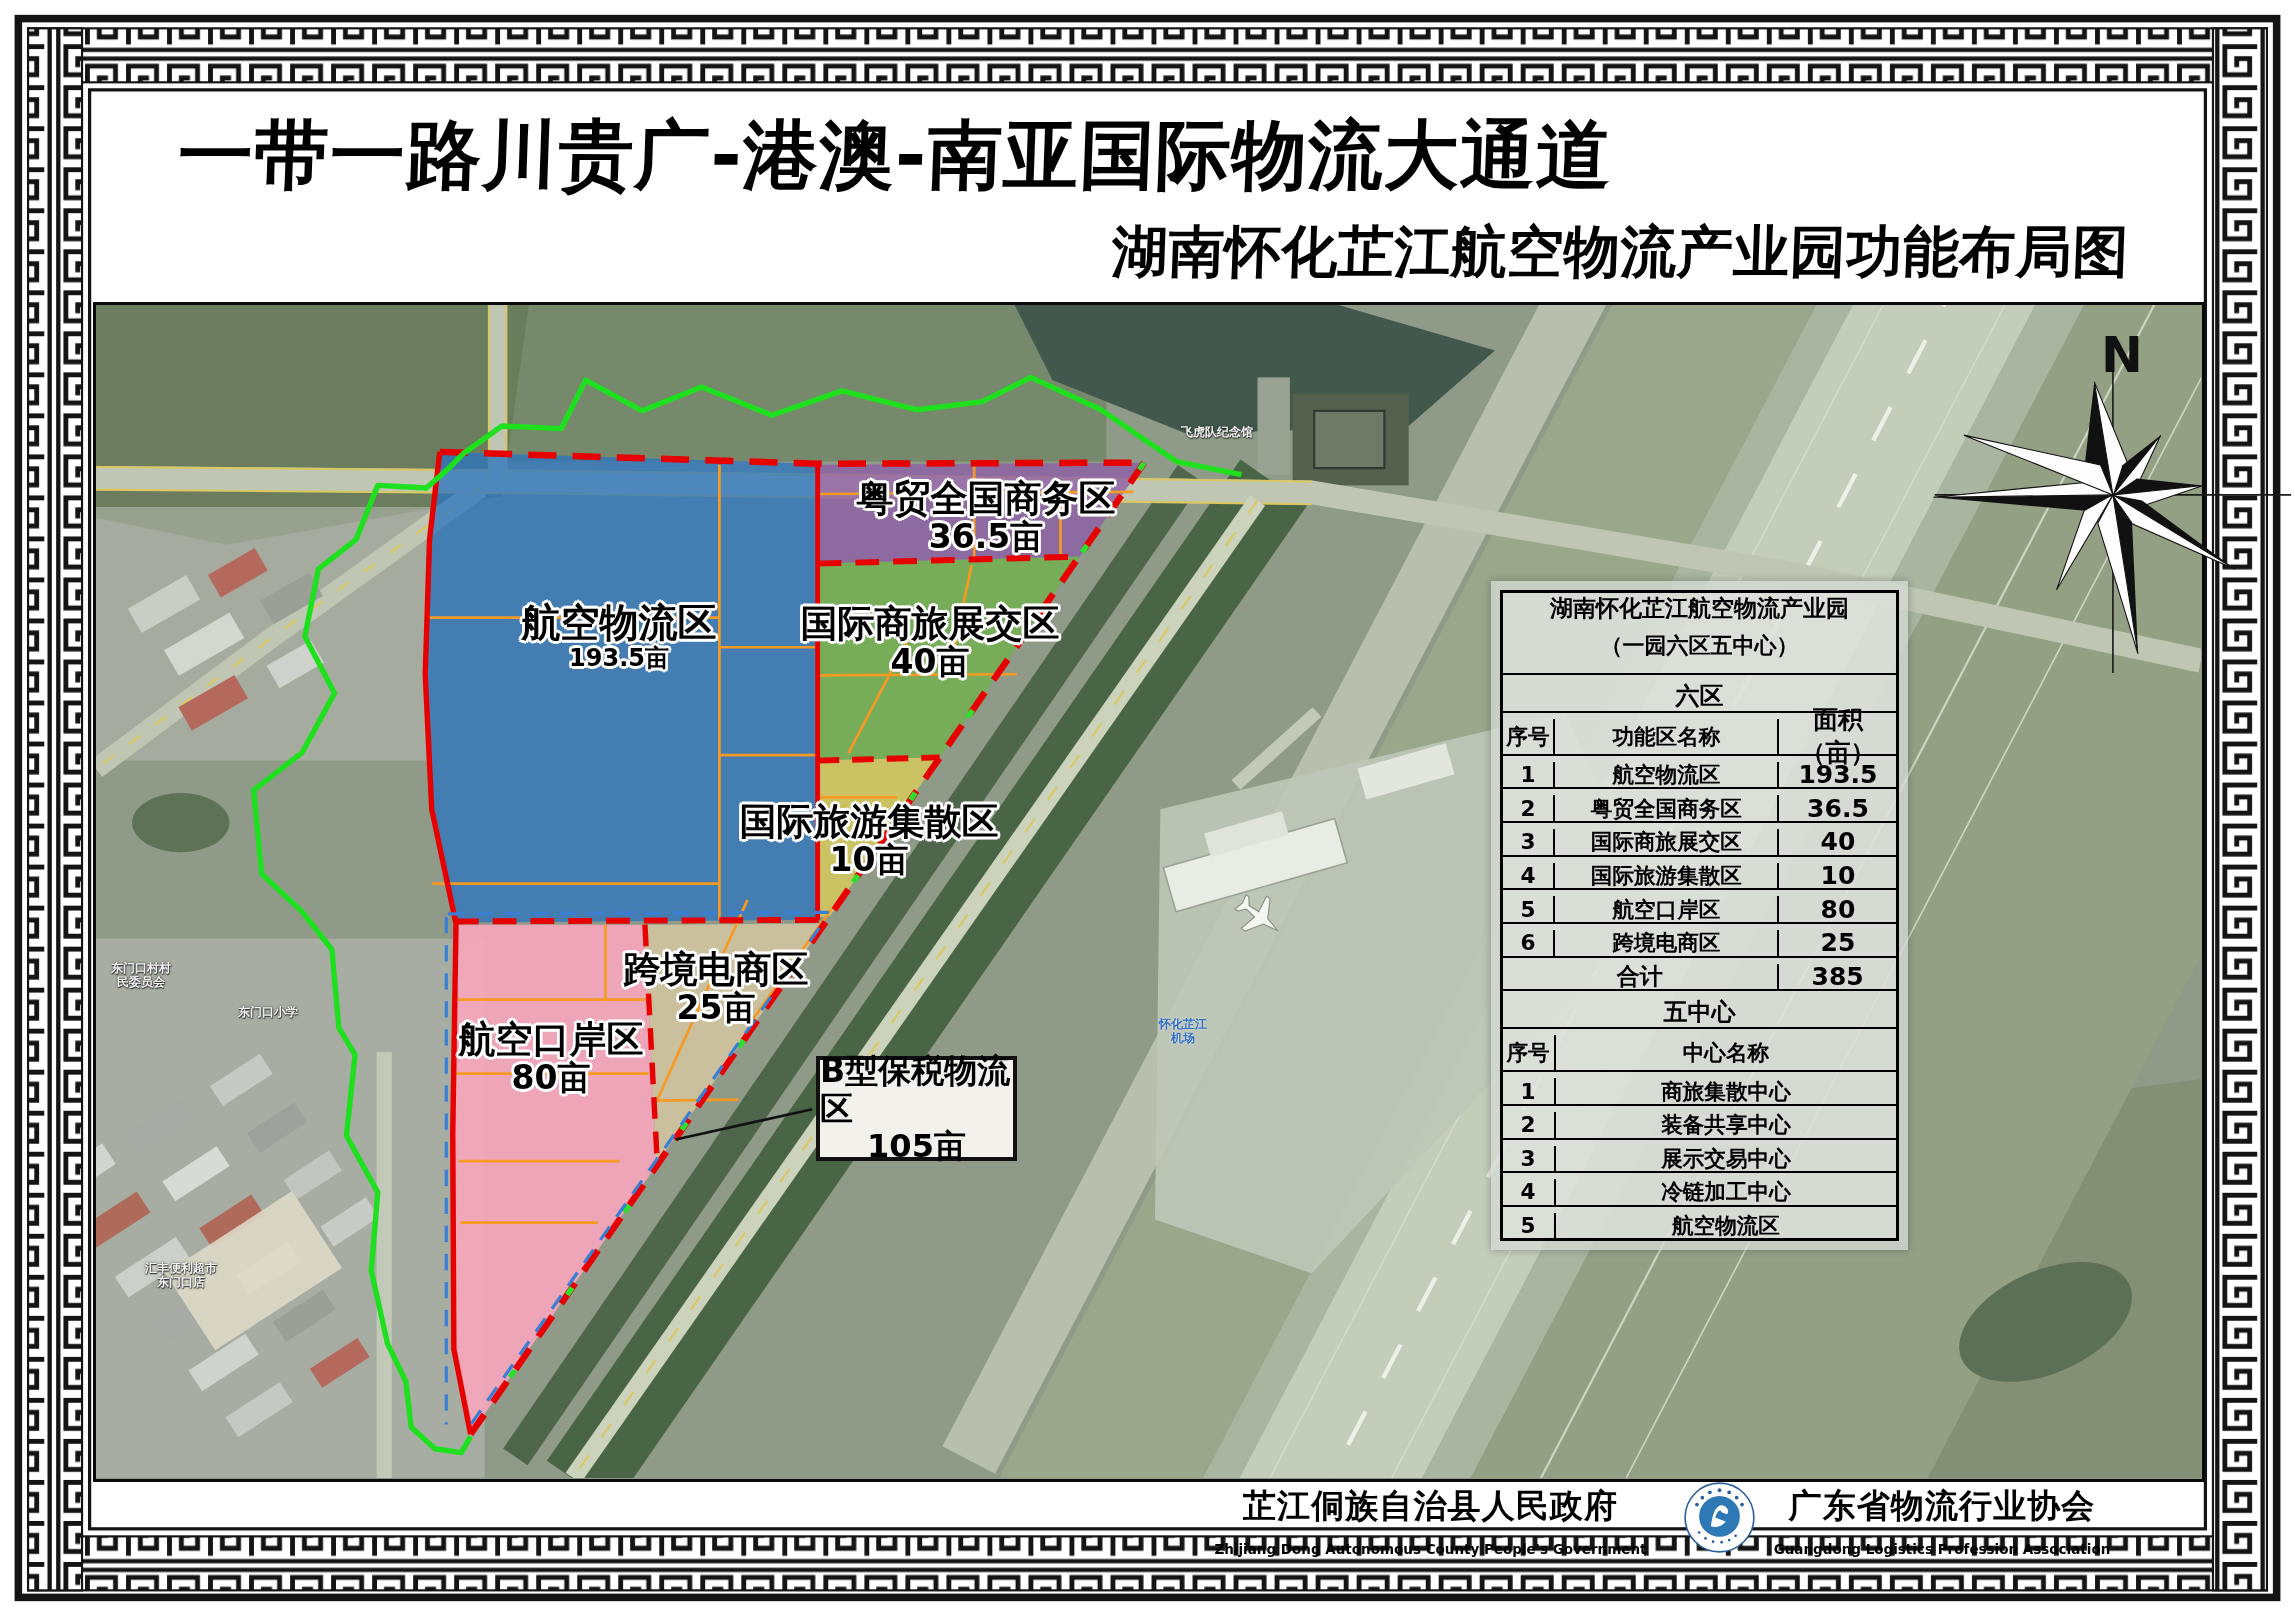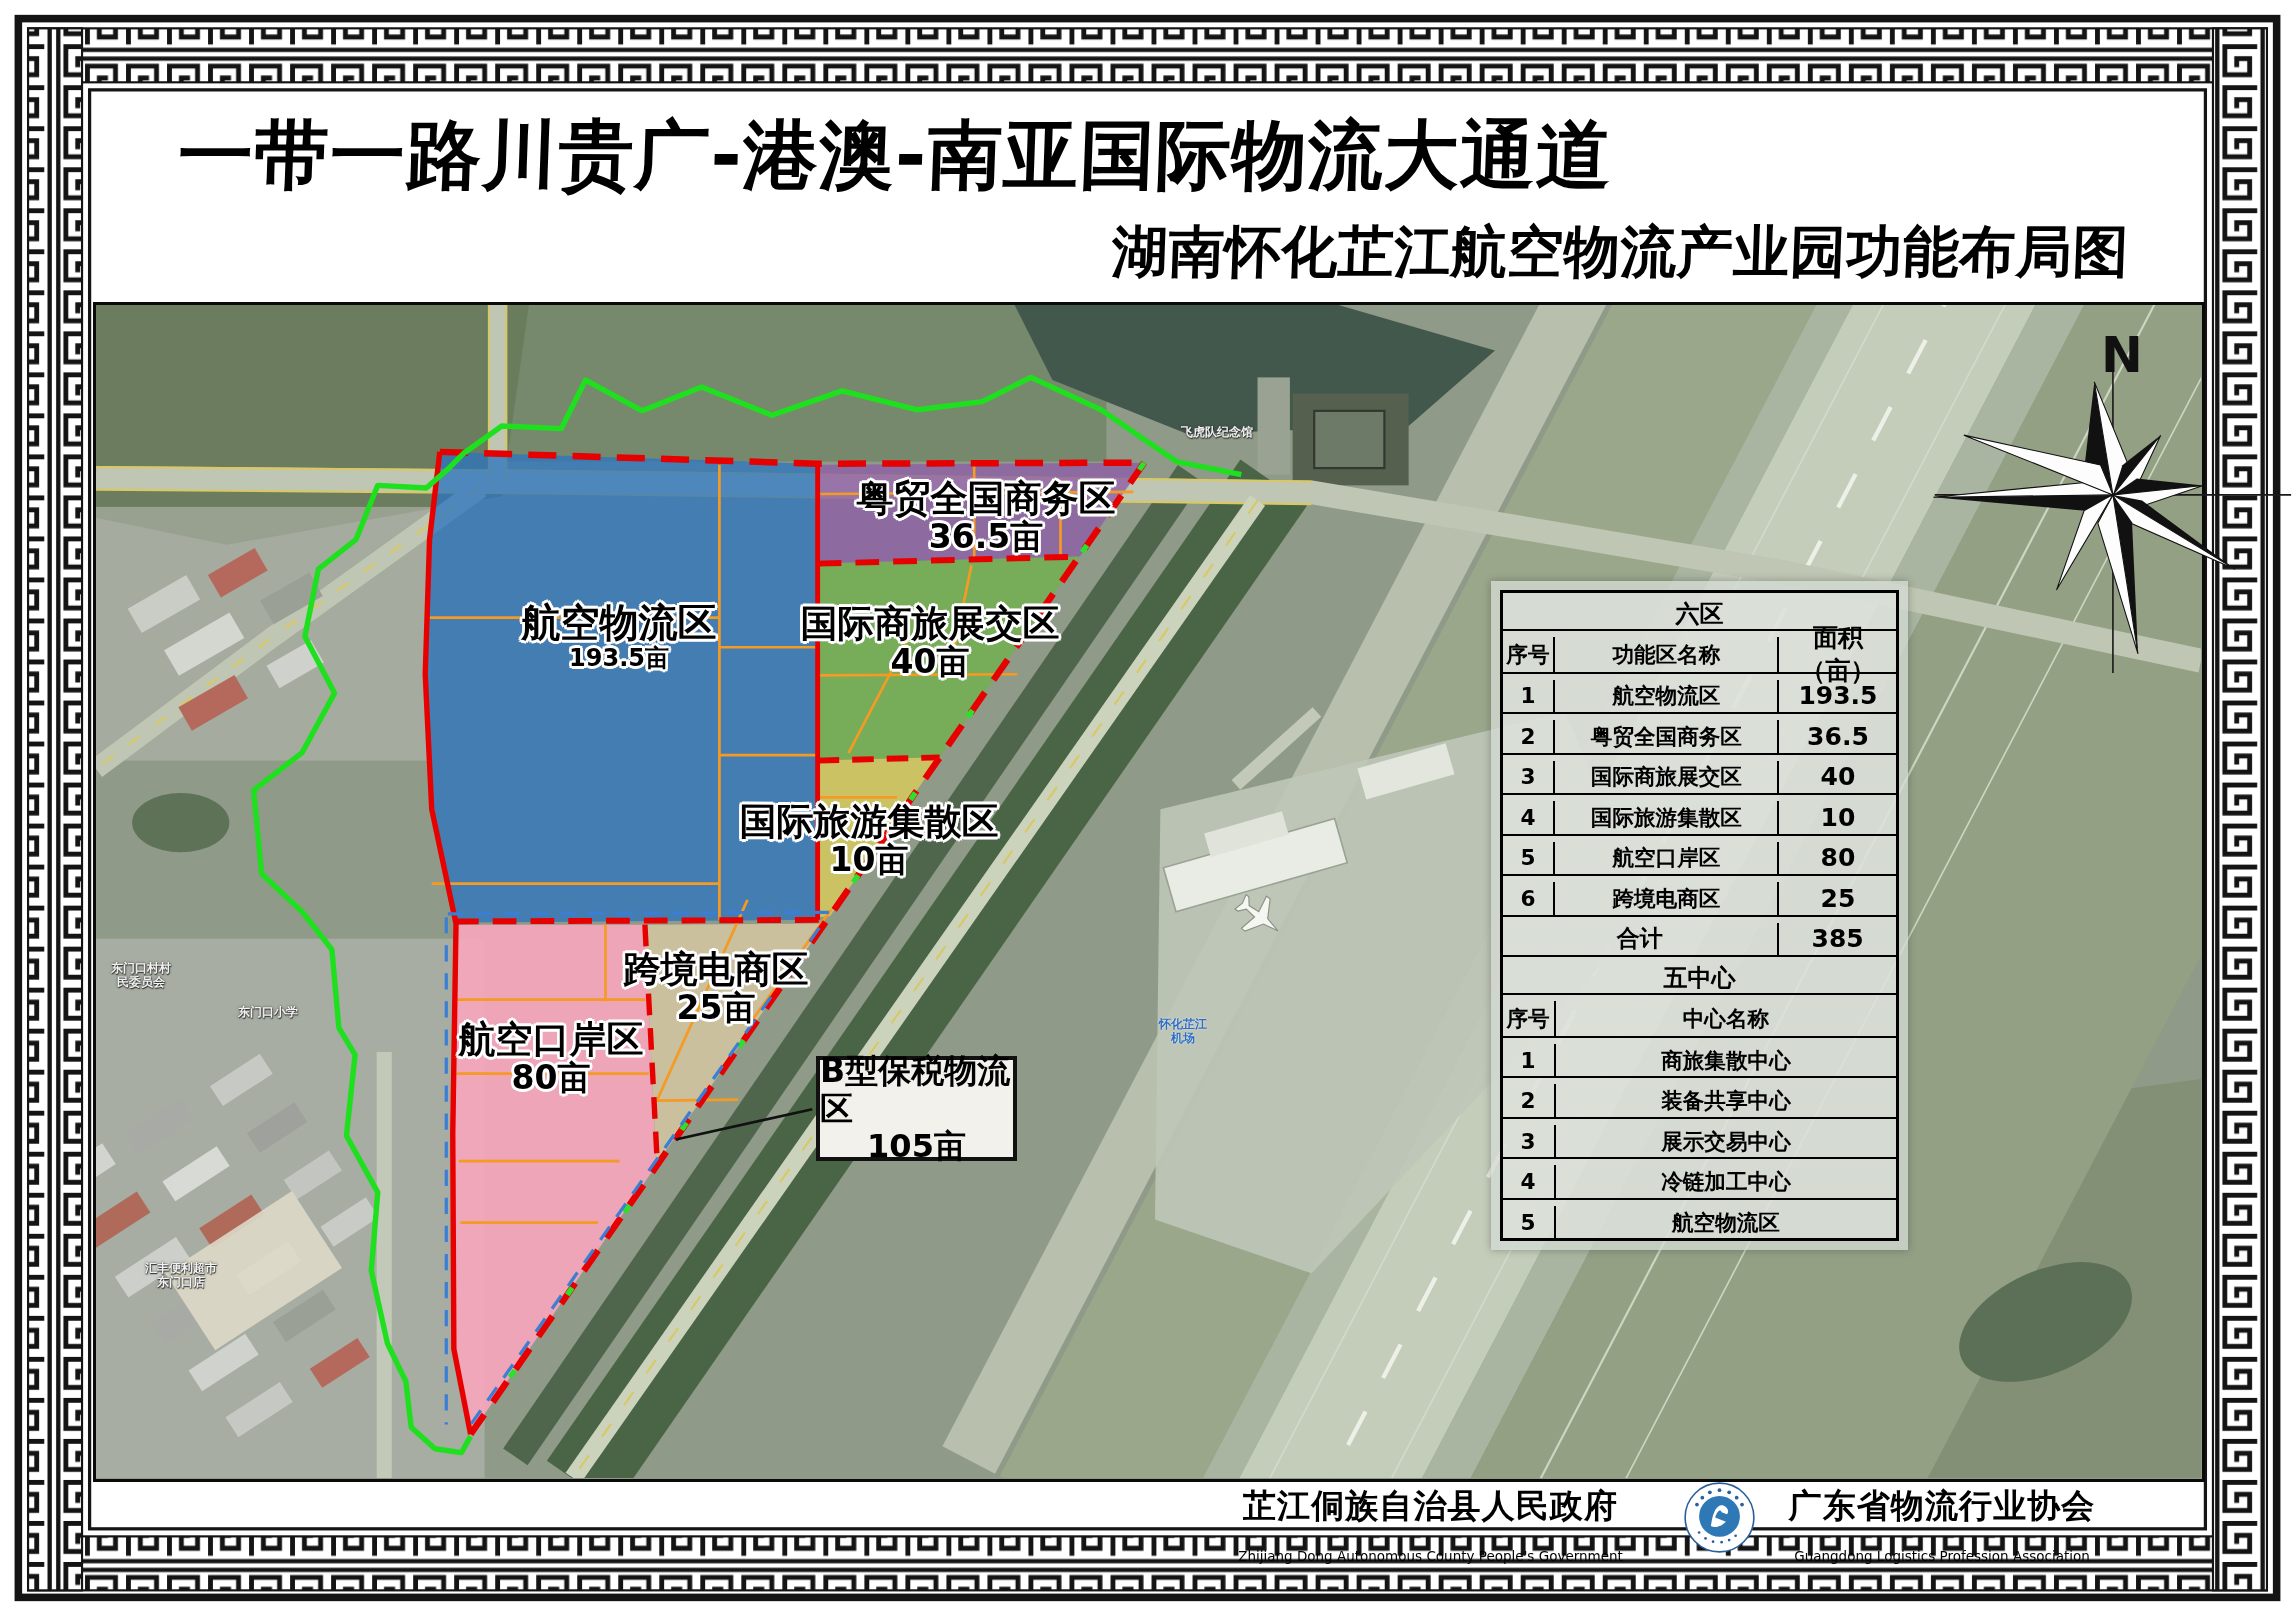--- a/index.html
+++ b/index.html
@@ -49,21 +49,21 @@
   .r-title .t1{font-size:23px;}
   .r-title .t2{font-size:22px;margin-top:7.6px;}
   .r-sec{height:36px;}
   .r-sec .tcell{width:100%;font-size:24px;}
   .r-hdr{height:41px;}
   .r-data{flex:1;}
   
   .footer-gov{left:1204px;top:1484px;width:453px;text-align:center;color:#000;}
   .footer-assoc{left:1764px;top:1484px;width:356px;text-align:center;color:#000;}
   .f-cn{font-size:33px;font-weight:900;letter-spacing:1.1px;white-space:nowrap;}
-  .f-en{font-size:13.5px;font-weight:normal;margin-top:19px;white-space:nowrap;}
+  .f-en{font-size:13.5px;font-weight:bold;margin-top:12px;white-space:nowrap;}
   .logo{left:1683px;top:1481px;width:73px;height:73px;}
   .n-label{left:2097px;top:323px;font-size:50px;font-weight:900;color:#111;}
 </style>
 </head>
 <body>
 
 <svg class="abs" style="left:0;top:0" width="2295" height="1616" viewBox="0 0 4252 2993">
   <defs>
     <pattern id="gkh" width="76" height="100" patternUnits="userSpaceOnUse">
       <rect width="76" height="100" fill="#ffffff"></rect>
@@ -263,20 +263,24 @@
 民委员会</div>
   <div class="abs tinylabel" style="left:172px;top:700px;">东门口小学</div>
   <div class="abs tinylabel" style="left:85px;top:956px;">汇丰便利超市
 东门口店</div>
   <div class="abs tinylabel" style="left:1121px;top:120px;">飞虎队纪念馆</div>
   <div class="abs tinylabel blue" style="left:1087px;top:712px;">怀化芷江
 机场</div>
 
   <div class="abs panel" style="left:1395px;top:276px;">
     <div class="tbl">
+      <div class="r-title">
+        <div class="t1">湖南怀化芷江航空物流产业园</div>
+        <div class="t2">（一园六区五中心）</div>
+      </div>
       <div class="trow r-sec">
           <div class="tcell">六区</div>
         </div>
       <div class="trow r-hdr">
         <div class="tcell c-no">序号</div>
         <div class="tcell c-name">功能区名称</div>
         <div class="tcell c-area">面积（亩）</div>
       </div>
       <div class="trow r-data">
         <div class="tcell c-no">1</div>

